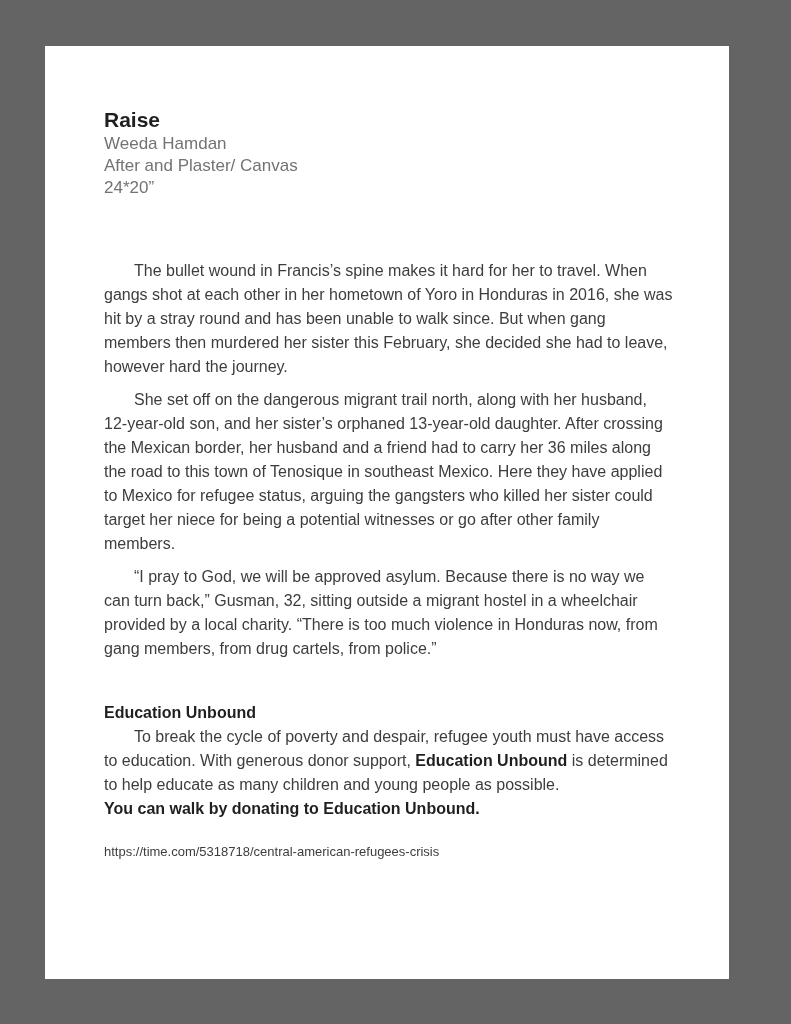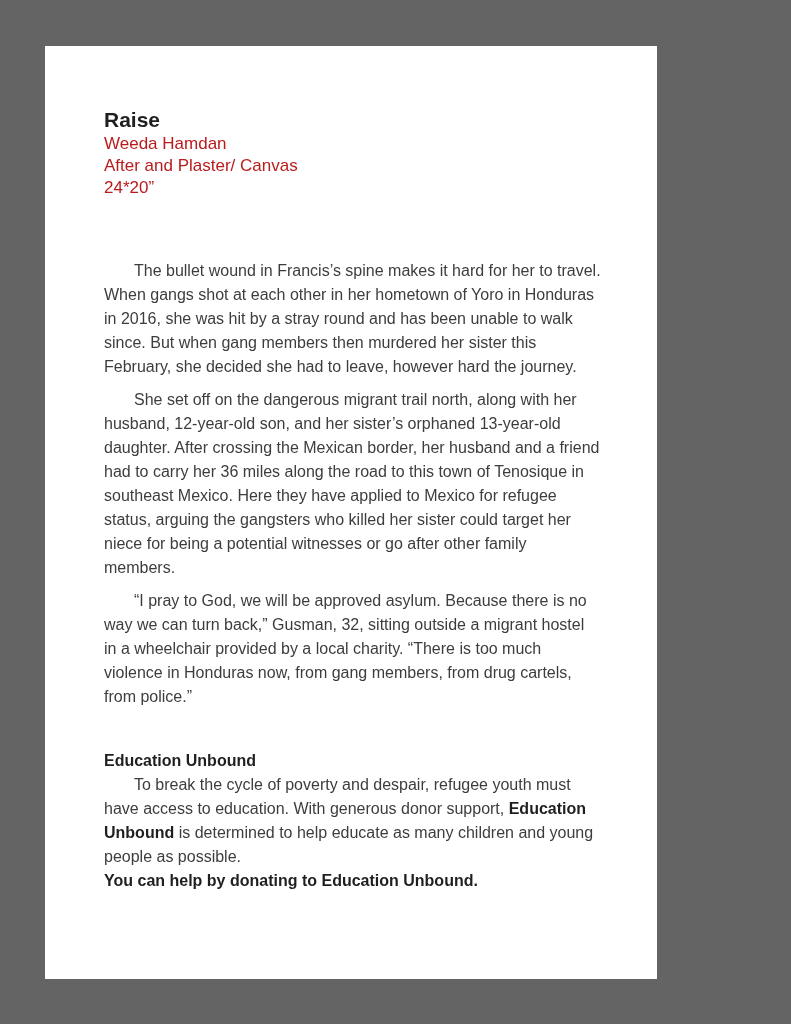--- a/index.html
+++ b/index.html
@@ -5,36 +5,36 @@
   * { margin: 0; padding: 0; box-sizing: border-box; }
   html, body {
     width: 791px; height: 1024px;
     font-family: "Liberation Sans", sans-serif;
   }
   body { background: #646464; position: relative; overflow: hidden; }
 
   .paper {
     position: absolute;
     left: 45px; top: 46px;
-    width: 612px; height: 933px;
+    width: 684px; height: 933px;
     background: #ffffff;
     padding: 60px 56px 40px 59px;
     color: #3d3d3d;
   }
 
   .doc-header .title {
     font-size: 21px;
     font-weight: bold;
     color: #1f1f1f;
     line-height: 27px;
   }
   .doc-header .meta-line {
     font-size: 17px;
     line-height: 22px;
-    color: #b91c1c;
+    color: #737373;
   }
 
   .story { margin-top: 60px; }
 
   .body-para {
     font-size: 16px;
     line-height: 24px;
     text-indent: 30px;
     margin-bottom: 9px;
     color: #3d3d3d;
@@ -72,19 +72,20 @@
   </header>
 
   <section class="story">
     <p class="body-para">The bullet wound in Francis’s spine makes it hard for her to travel. When gangs shot at each other in her hometown of Yoro in Honduras in 2016, she was hit by a stray round and has been unable to walk since. But when gang members then murdered her sister this February, she decided she had to leave, however hard the journey.</p>
     <p class="body-para">She set off on the dangerous migrant trail north, along with her husband, 12-year-old son, and her sister’s orphaned 13-year-old daughter. After crossing the Mexican border, her husband and a friend had to carry her 36 miles along the road to this town of Tenosique in southeast Mexico. Here they have applied to Mexico for refugee status, arguing the gangsters who killed her sister could target her niece for being a potential witnesses or go after other family members.</p>
     <p class="body-para">“I pray to God, we will be approved asylum. Because there is no way we can turn back,” Gusman, 32, sitting outside a migrant hostel in a wheelchair provided by a local charity. “There is too much violence in Honduras now, from gang members, from drug cartels, from police.”</p>
   </section>
 
   <section class="education">
     <h2 class="section-heading">Education Unbound</h2>
-    <p class="body-para"><span>To break the cycle of poverty and despair, refugee youth must have access to education. With generous donor support, </span><strong>Education Unbound</strong><span> is determined to help educate as many children and young people as possible. </span><strong class="cta">You can help by donating to Education Unbound.</strong></p>
+    <p class="body-para"><span>To break the cycle of poverty and despair, refugee youth must have access to education. With generous donor support, </span><strong>Education Unbound</strong><span> is determined to help educate as many children and young people as possible. </span><strong class="cta">You can walk by donating to Education Unbound.</strong></p>
   </section>
 
   <footer class="doc-footer">
+    <p>https://time.com/5318718/central-american-refugees-crisis</p>
   </footer>
 
 </div>
 
 </body></html>

